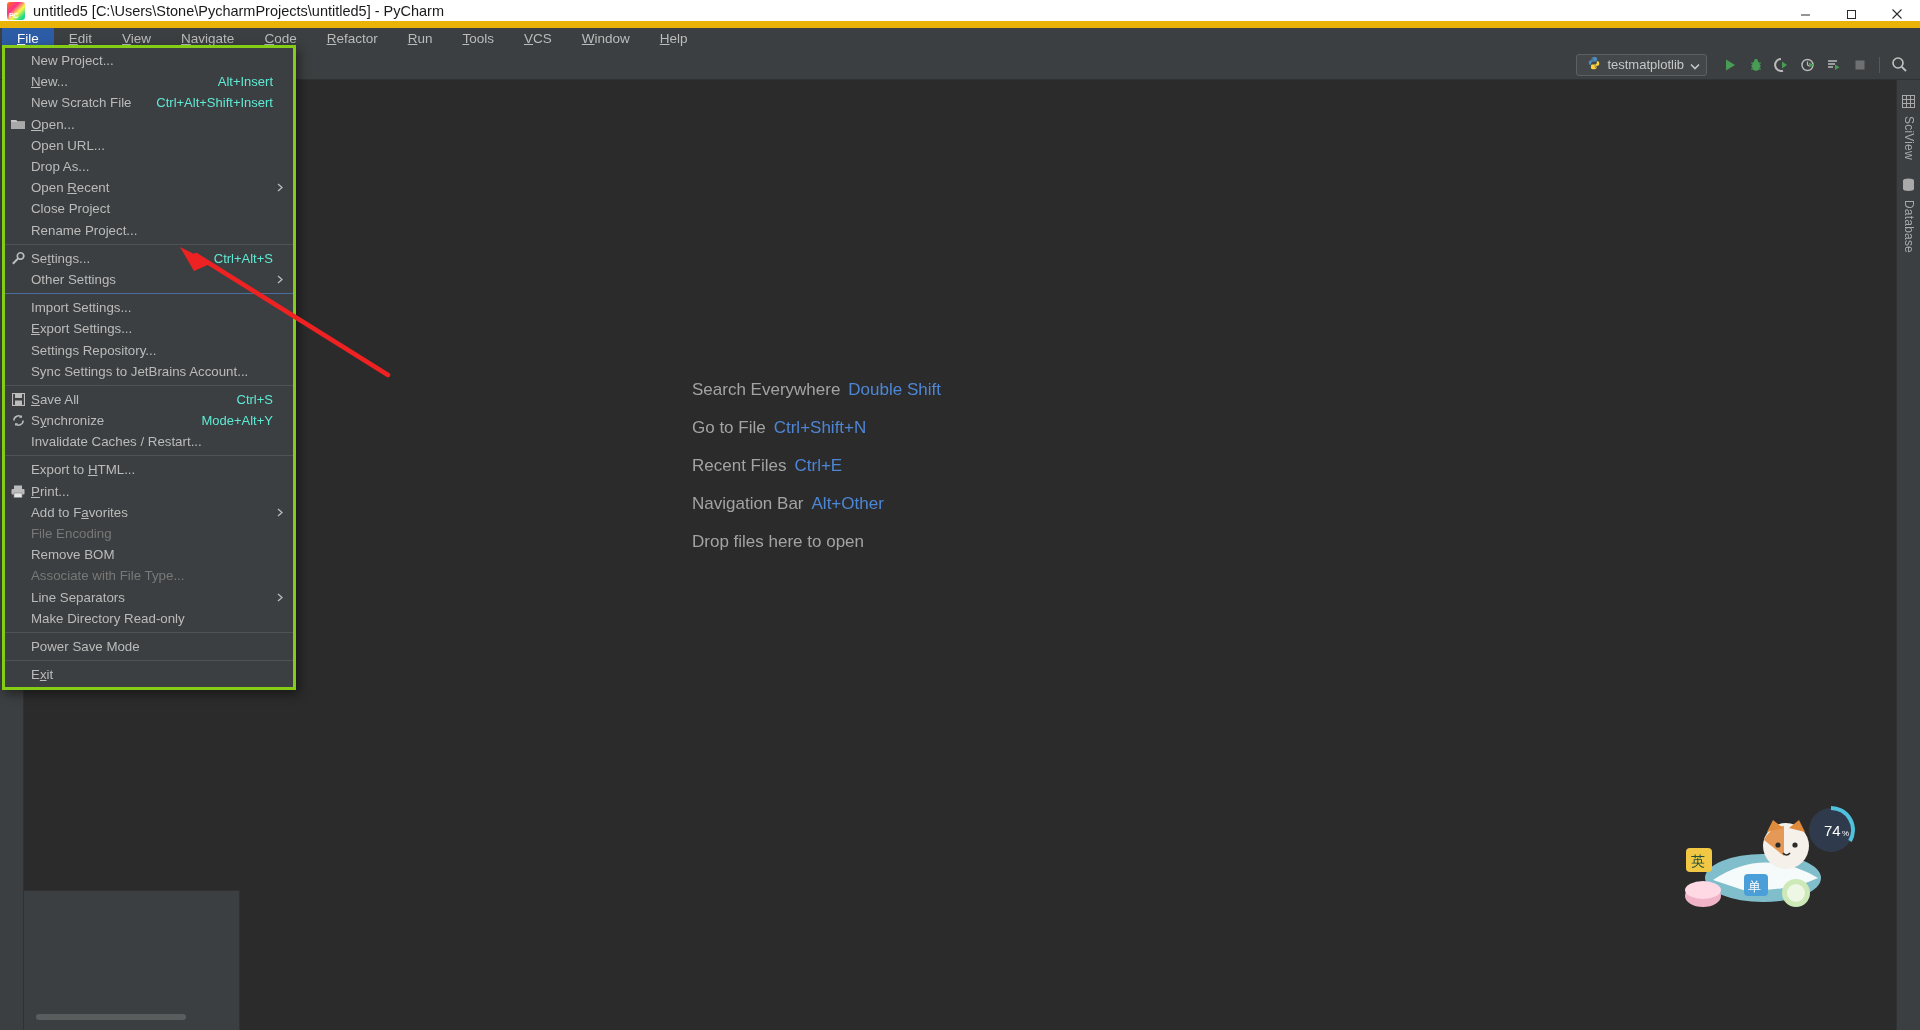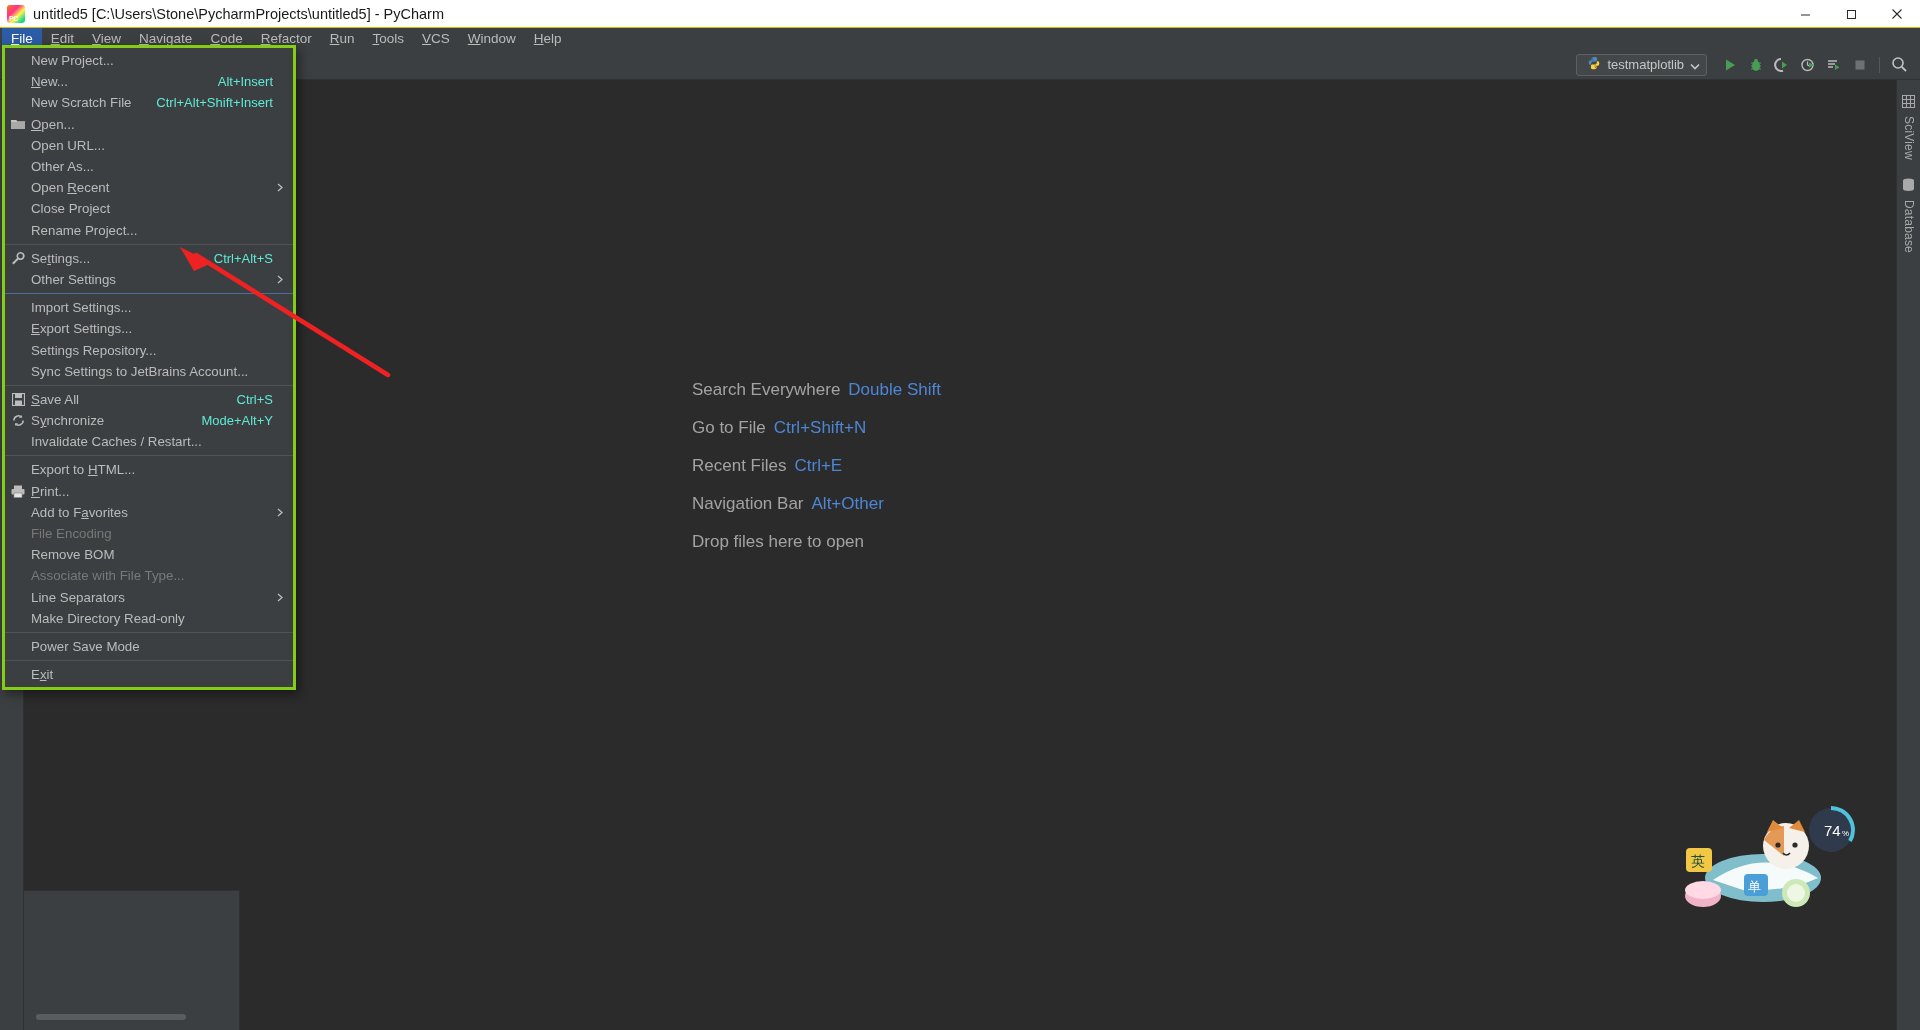--- a/index.html
+++ b/index.html
@@ -7,21 +7,21 @@
   body {
     font-family:"Liberation Sans", sans-serif;
     background:#3c3f41;
     color:#bbbbbb;
     -webkit-font-smoothing:antialiased;
   }
 
   
   #titlebar {
     height:28px; background:#ffffff; display:flex; align-items:center;
-    border-bottom:1px solid #eab308; position:relative;
+    border-bottom:7px solid #eab308; position:relative;
   }
   #app-logo {
     width:18px; height:18px; margin-left:7px; margin-right:8px;
     border-radius:3px; position:relative; flex:none;
     background:linear-gradient(135deg,#f97a12 0%,#ff318c 35%,#fcf84a 60%,#21d789 85%);
     overflow:hidden;
   }
   #app-logo::after{
     content:"PC"; position:absolute; left:2px; bottom:1px; font-size:7px;
     color:#ffffff; font-weight:bold; letter-spacing:-.5px;
@@ -33,21 +33,21 @@
     color:#2b2b2b; font-size:13px;
   }
   .winbtn svg { display:block; }
 
   
   #menubar {
     height:22px; background:#3c3f41; display:flex; align-items:center;
     padding-left:2px; position:relative; z-index:40;
   }
   .menubar-item {
-    padding:2px 9px; font-size:13.5px; color:#bbbbbb; line-height:18px;
+    padding:2px 15px; font-size:13.5px; color:#bbbbbb; line-height:18px;
     white-space:nowrap;
   }
   .menubar-item.active { background:#2d5ca6; color:#ffffff; }
   .menubar-item u { text-decoration:underline; }
 
   
   #toolbar {
     height:30px; background:#3c3f41; border-bottom:1px solid #2f3133;
     display:flex; align-items:center; justify-content:flex-end;
     padding-right:8px; gap:0px; position:relative;
@@ -341,21 +341,21 @@
       <span class="mi-label"><u>O</u>pen...</span>
       <span class="mi-arrow"></span>
     </div>
     <div class="menu-item">
       <span class="mi-icon"></span>
       <span class="mi-label">Open URL...</span>
       <span class="mi-arrow"></span>
     </div>
     <div class="menu-item">
       <span class="mi-icon"></span>
-      <span class="mi-label">Other As...</span>
+      <span class="mi-label">Drop As...</span>
       <span class="mi-arrow"></span>
     </div>
     <div class="menu-item">
       <span class="mi-icon"></span>
       <span class="mi-label">Open <u>R</u>ecent</span>
       <span class="mi-arrow">
         <svg width="6" height="9" viewBox="0 0 6 9">
           <path d="M1 1l4 3.5L1 8" fill="none" stroke="#bbbbbb" stroke-width="1.3"></path>
         </svg>
       </span>

